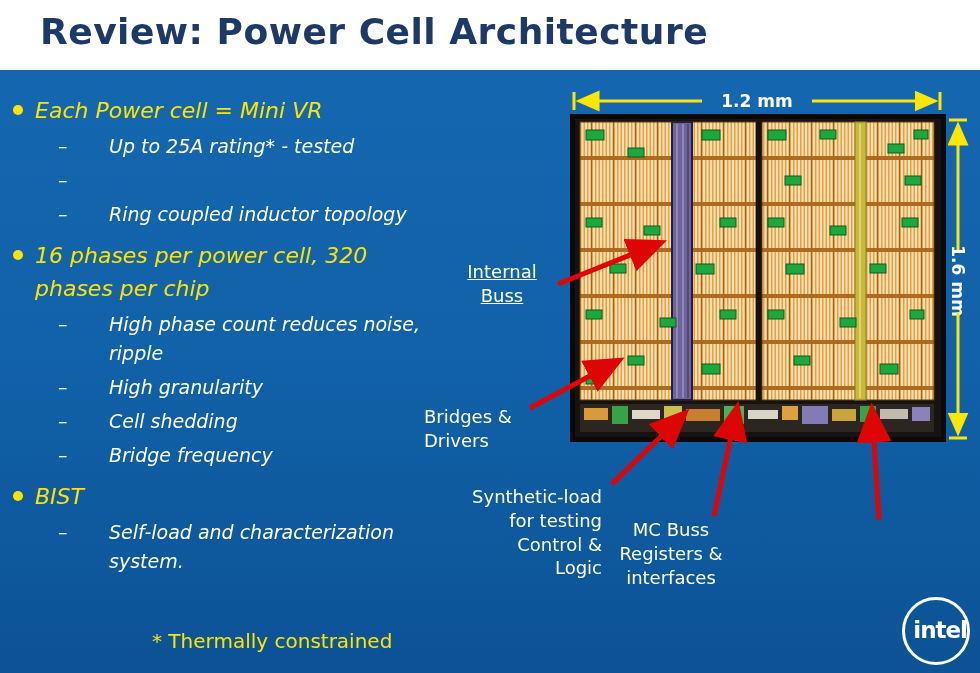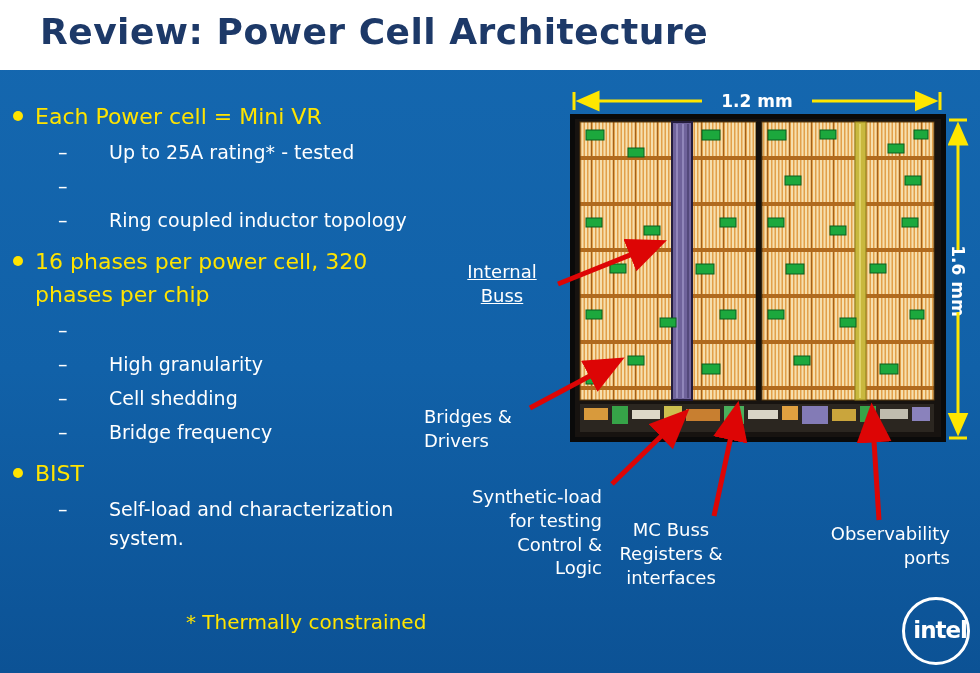--- a/index.html
+++ b/index.html
@@ -14,34 +14,34 @@
   .title-bar{
     position:absolute;left:0;top:0;width:100%;height:70px;
     background:#ffffff;
   }
   .page-title{
     position:absolute;left:40px;top:11px;
     font-size:36px;font-weight:700;color:#1d3968;letter-spacing:.5px;
     white-space:nowrap;
   }
   
-  .content{position:absolute;left:10px;top:100px;width:490px;}
+  .content{position:absolute;left:10px;top:94px;width:490px;font-style:italic;}
   .bullet{display:flex;margin-top:10px;}
   .bullet:first-child{margin-top:0;}
   .bullet-dot{flex:none;width:10px;height:10px;border-radius:50%;background:#ffe400;margin:11px 12px 0 3px;}
   .bullet-text{
     font-size:22px;color:#ffe400;line-height:33px;white-space:pre-line;
   }
   .sub{display:flex;margin:5px 0 0 48px;gap:25px;}
   .sub-dash{flex:none;width:26px;color:#ffffff;font-size:19px;line-height:29px;}
   .sub-dash::before{content:"–";}
   .sub-text{font-size:19px;color:#ffffff;line-height:29px;white-space:pre-line;}
   .footnote{
-    position:absolute;left:152px;top:610px;
-    font-size:20px;color:#ffe400;margin-left:34px;
+    position:absolute;left:152px;top:629px;
+    font-size:20px;color:#ffe400;
   }
   
   .die-wrap{position:absolute;left:570px;top:114px;width:376px;height:328px;}
   .die-wrap svg{display:block;width:100%;height:100%;}
   
   .dim-label{
     position:absolute;color:#ffffff;font-weight:700;font-size:17px;white-space:nowrap;
   }
   .dim-w{left:757px;top:101px;transform:translate(-50%,-50%);}
   .dim-h{left:958px;top:281px;transform:translate(-50%,-50%) rotate(90deg);}
@@ -95,20 +95,22 @@
       <span class="sub-text">Ring coupled inductor topology</span>
     </div>
 
     <div class="bullet">
       <span class="bullet-dot"></span>
       <span class="bullet-text">16 phases per power cell, 320
 phases per chip</span>
     </div>
     <div class="sub">
       <span class="sub-dash"></span>
+      <span class="sub-text">High phase count reduces noise,
+ripple</span>
     </div>
     <div class="sub">
       <span class="sub-dash"></span>
       <span class="sub-text">High granularity</span>
     </div>
     <div class="sub">
       <span class="sub-dash"></span>
       <span class="sub-text">Cell shedding</span>
     </div>
     <div class="sub">
@@ -220,22 +222,20 @@
 Buss</div>
   <div class="ann ann-bridges">Bridges &amp;
 Drivers</div>
   <div class="ann ann-synth">Synthetic-load
 for testing
 Control &amp;
 Logic</div>
   <div class="ann ann-mcbuss">MC Buss
 Registers &amp;
 interfaces</div>
-  <div class="ann ann-obs">Observability
-ports</div>
 
   <svg class="overlay" viewBox="0 0 980 673">
     <defs>
       <marker id="arrR" markerWidth="9" markerHeight="9" refX="6.5" refY="3.5" orient="auto">
         <path d="M0,0 L8,3.5 L0,7 Z" fill="#dd0505"></path>
       </marker>
       <marker id="arrY" markerWidth="9" markerHeight="9" refX="6.5" refY="3.5" orient="auto">
         <path d="M0,0 L8,3.5 L0,7 Z" fill="#ffe600"></path>
       </marker>
     </defs>

